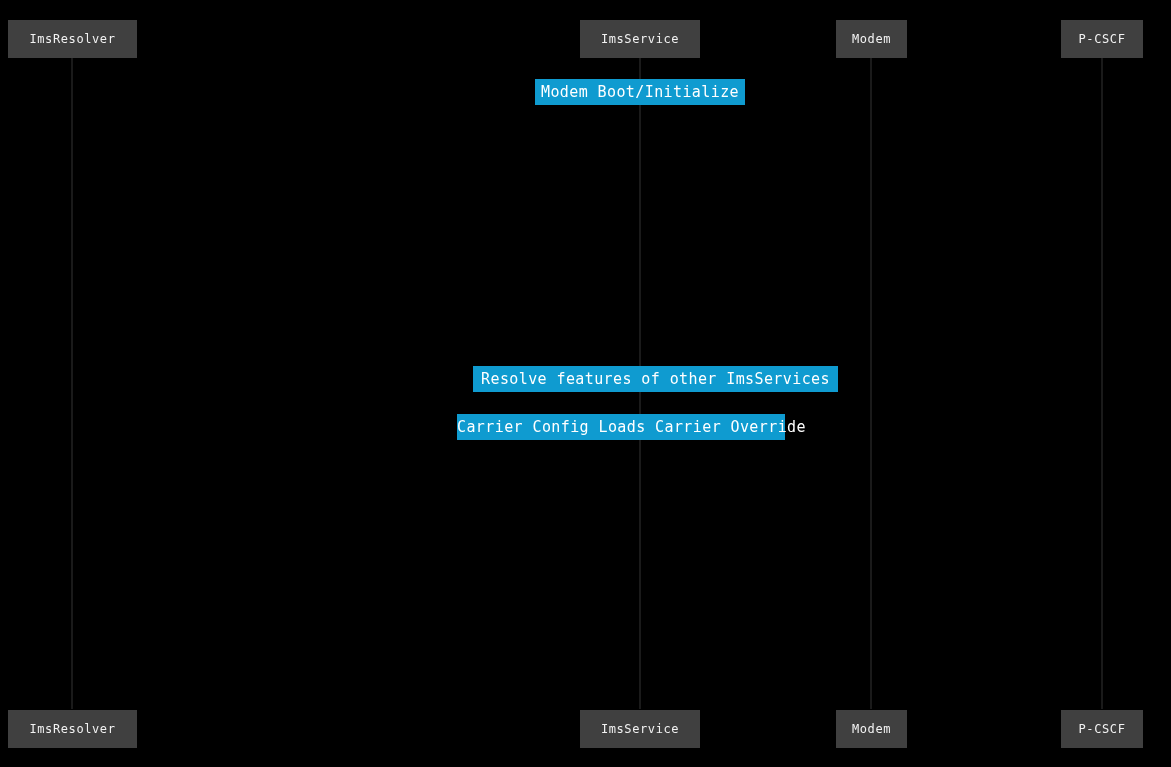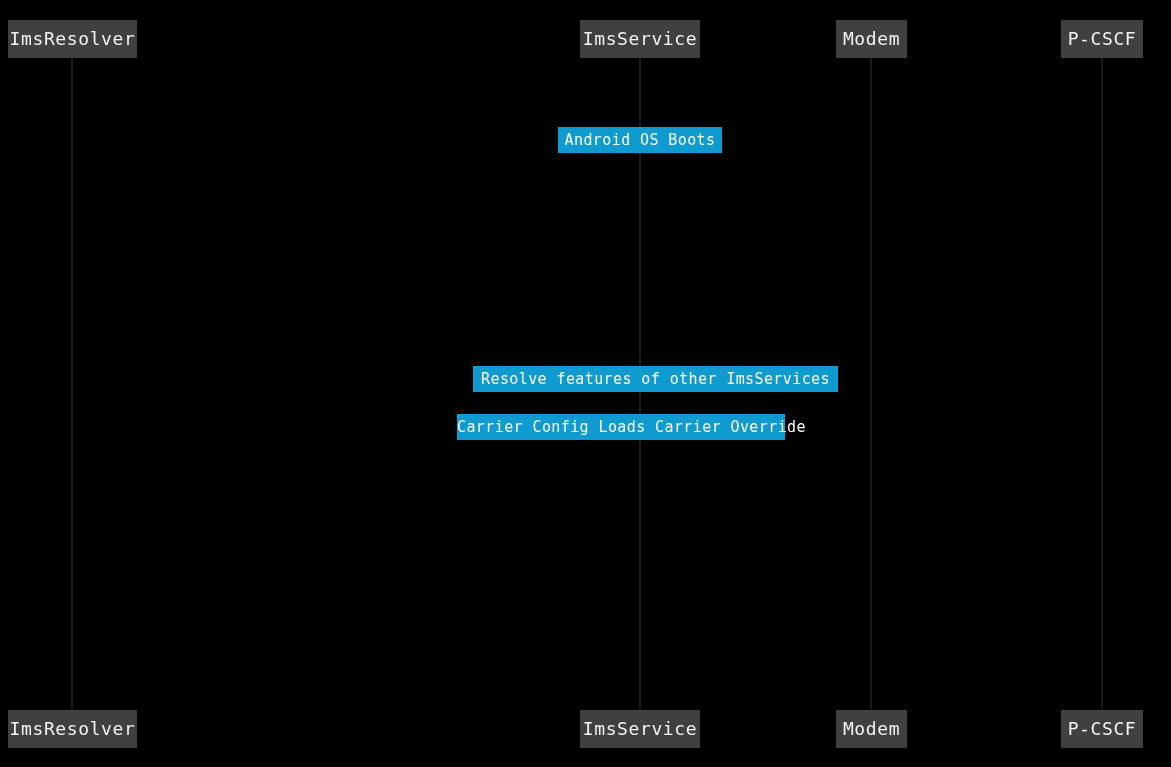--- a/index.html
+++ b/index.html
@@ -27,21 +27,21 @@
     top: 58px;
     bottom: 58px;
   }
 
   
   .participant {
     position: absolute;
     box-sizing: border-box;
     background: #404040;
     color: #f2f2f2;
-    font-size: 18px;
+    font-size: 12px;
     line-height: 38px;
     height: 38px;
     text-align: center;
     white-space: nowrap;
     letter-spacing: 0.6px;
     font-family: "DejaVu Sans Mono", "Liberation Mono", monospace;
   }
 
   
   .note {
@@ -66,21 +66,21 @@
   <div class="lifeline" style="left:71px;"></div>
   <div class="lifeline" style="left:639px;"></div>
   <div class="lifeline" style="left:870px;"></div>
   <div class="lifeline" style="left:1101px;"></div>
 
   <div class="participant" style="left:8px; top:20px; width:129px;">ImsResolver</div>
   <div class="participant" style="left:580px; top:20px; width:120px;">ImsService</div>
   <div class="participant" style="left:836px; top:20px; width:71px;">Modem</div>
   <div class="participant" style="left:1061px; top:20px; width:82px;">P-CSCF</div>
 
-  <div class="note" style="left:558px; top:127px; width:164px;">Android OS Boots</div>
+  <div class="note" style="left:535px; top:79px; width:210px;">Modem Boot/Initialize</div>
   <div class="note" style="left:457px; top:366px; width:365px;margin-left:16px;">Resolve features of other ImsServices</div>
   <div class="note" style="left:457px; top:414px; width:328px;">Carrier Config Loads Carrier Override</div>
 
   <div class="participant" style="left:8px; top:710px; width:129px;">ImsResolver</div>
   <div class="participant" style="left:580px; top:710px; width:120px;">ImsService</div>
   <div class="participant" style="left:836px; top:710px; width:71px;">Modem</div>
   <div class="participant" style="left:1061px; top:710px; width:82px;">P-CSCF</div>
 
 </div>
 

